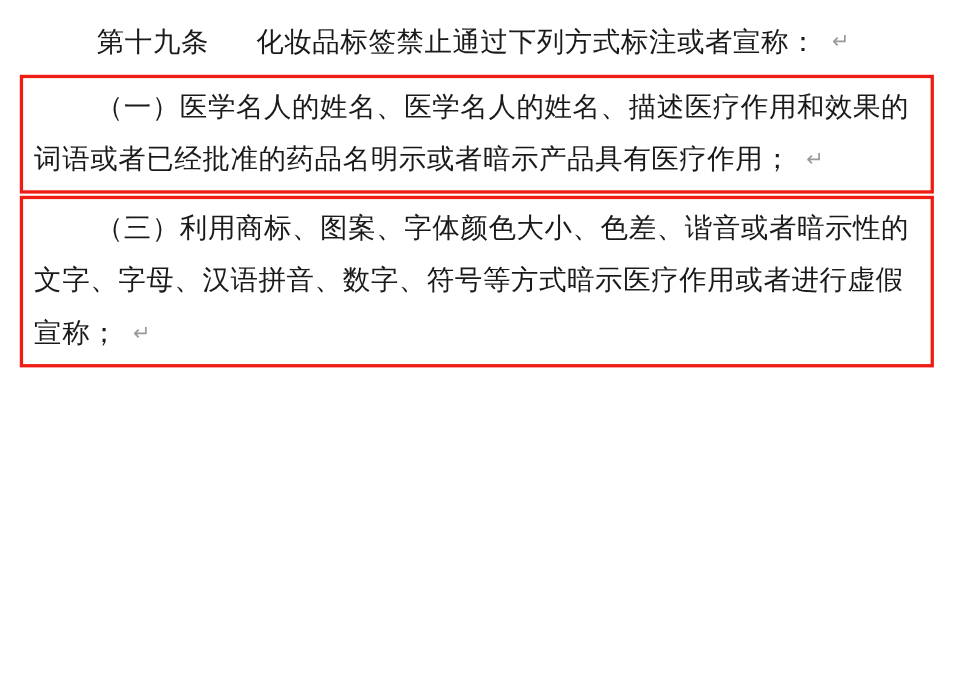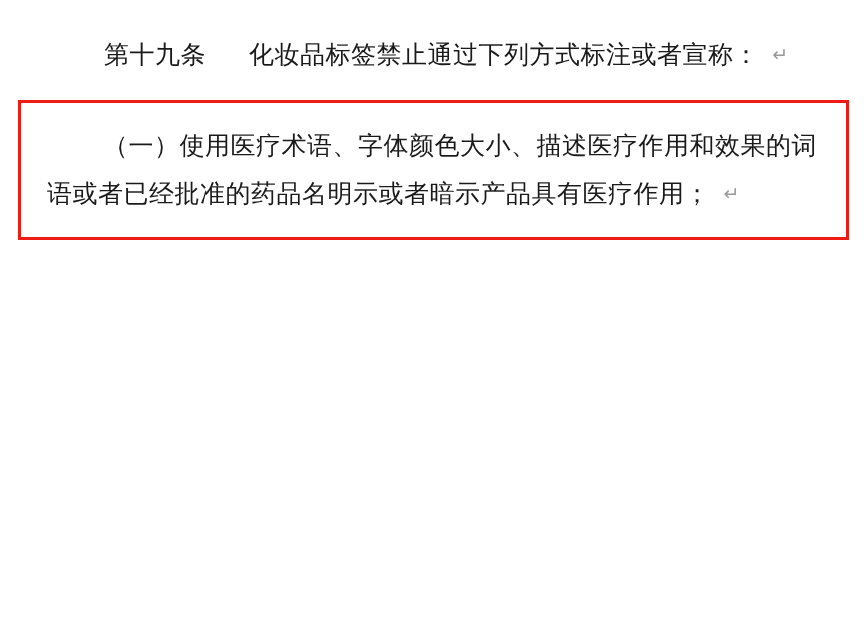--- a/index.html
+++ b/index.html
@@ -25,21 +25,21 @@
   .para {
     font-size: 25px;
     line-height: 48px;
     letter-spacing: 0.5px;
     color: #1a1a1a;
     box-sizing: border-box;
     position: relative;
   }
   .p-body {
     text-indent: 56px;
-    margin: 16px;
+    margin: 0;
     padding: 0 6px;
   }
   .pilcrow {
     color: #9a9a9a;
     font-family: "DejaVu Sans", sans-serif;
     font-size: 19px;
     padding-left: 6px;
     vertical-align: 2px;
   }
   .gap {
@@ -73,21 +73,27 @@
     <div class="p-body title-line">
       <span>第十九条</span>
       <span class="wide-space"></span>
       <span>化妆品标签禁止通过下列方式标注或者宣称：</span>
       <span class="pilcrow">↵</span>
     </div>
   </div>
 
   <div class="para boxed">
     <div class="p-body">
-      <span>（一）</span><span>使用医疗术语、字体颜色大小、描述医疗作用和效果的词语或者已经批准的药品名明示或者暗示产品具有医疗作用；</span>
+      <span>（一）</span><span>医学名人的姓名、医学名人的姓名、描述医疗作用和效果的词语或者已经批准的药品名明示或者暗示产品具有医疗作用；</span>
       <span class="pilcrow">↵</span>
     </div>
   </div>
 
 
+  <div class="para boxed">
+    <div class="p-body">
+      <span>（三）</span><span>利用商标、图案、字体颜色大小、色差、谐音或者暗示性的文字、字母、汉语拼音、数字、符号等方式暗示医疗作用或者进行虚假宣称；</span>
+      <span class="pilcrow">↵</span>
+    </div>
+  </div>
 
 
 </div>
 
 </body></html>

